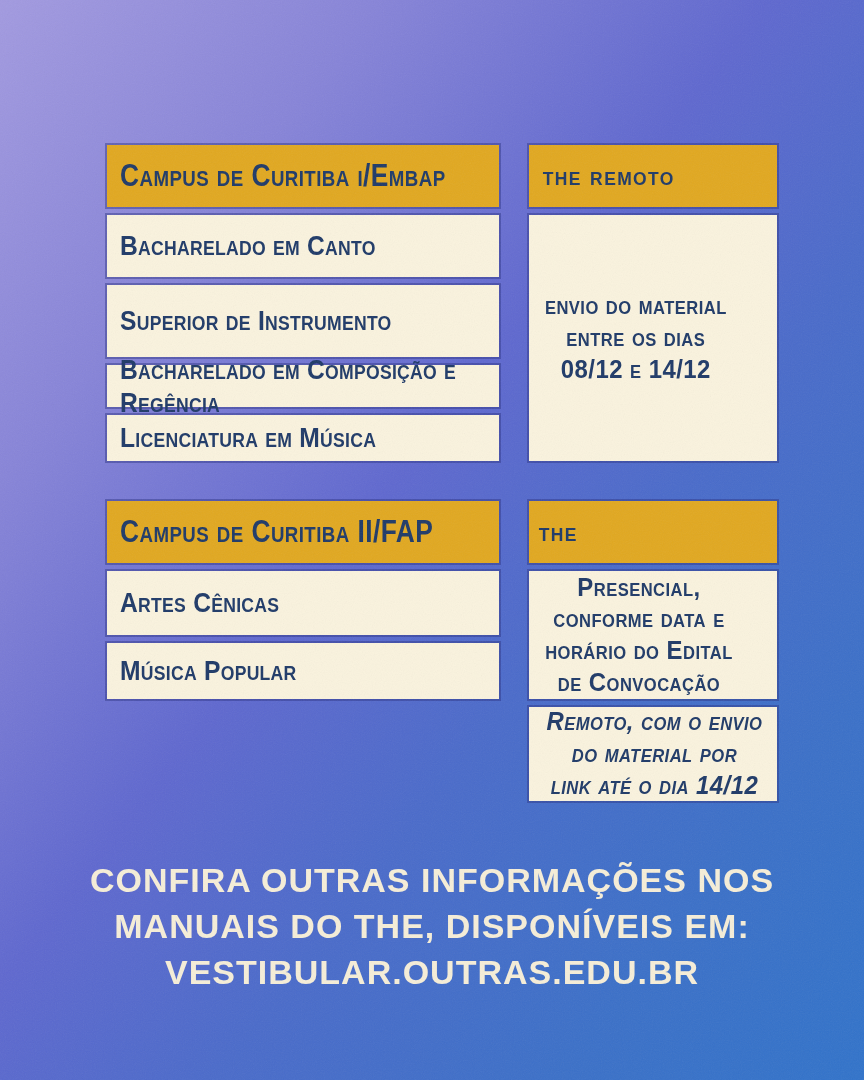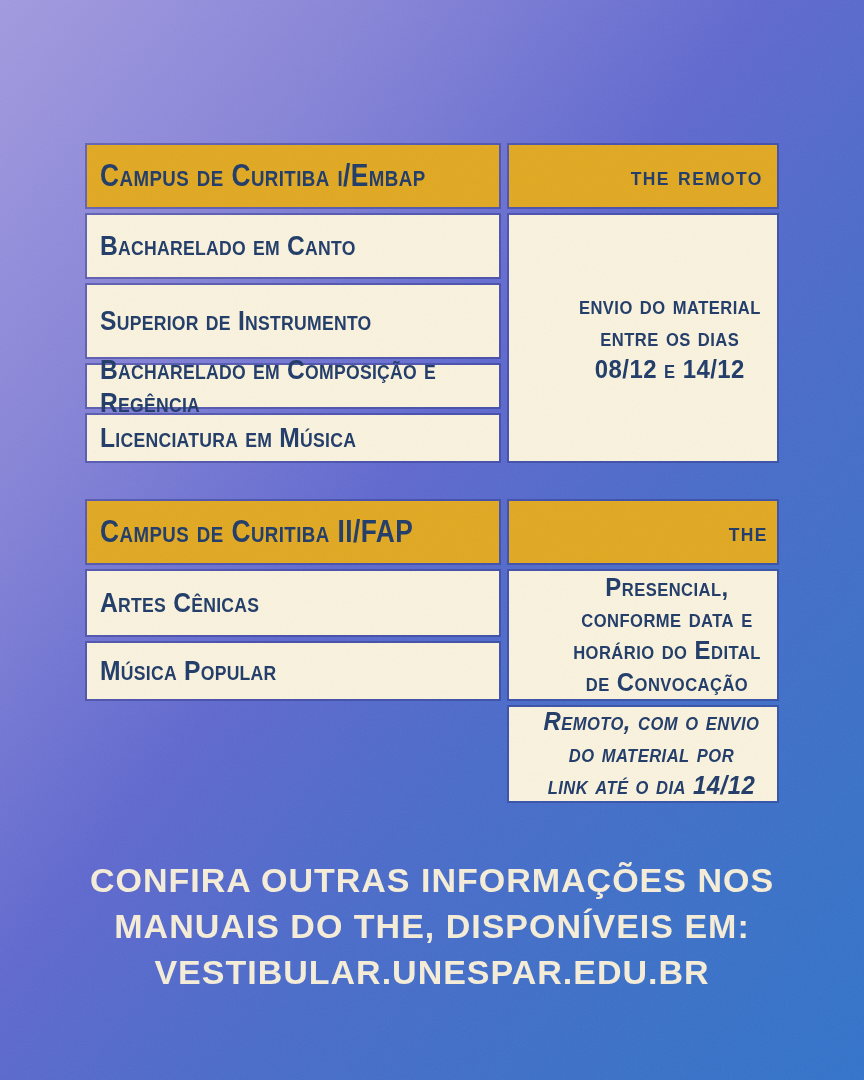--- a/index.html
+++ b/index.html
@@ -39,25 +39,26 @@
     column-gap:10px;
     row-gap:8px;
   }
   .table-1{top:145px;grid-template-rows:62px 62px 72px 42px 46px;}
   .table-2{top:501px;grid-template-rows:62px 64px 56px 94px;}
 
   .cell{
     display:flex;
     align-items:center;
     box-shadow:0 0 0 2px rgba(42,48,128,.45);
+    margin-left:20px;
   }
   .cell.head{background:var(--header-bg);}
   .cell.body{background:var(--cell-bg);}
   .cell.left{justify-content:flex-start;padding:4px 12px 4px 13px;}
-  .cell.center{justify-content:flex-end;text-align:center;padding:4px 8px;}
+  .cell.center{justify-content:flex-start;text-align:center;padding:4px 8px;}
 
   .sc{
     font-variant:small-caps;
     font-weight:bold;
     color:var(--text-navy);
     white-space:pre;
     display:inline-block;
   }
   .campus-title{font-size:31px;letter-spacing:.5px;transform:scaleX(.85);transform-origin:0 50%;}
   .mode-title{font-size:27px;letter-spacing:1.5px;transform:scaleX(.92);}
@@ -140,21 +141,21 @@
     <div class="cell body center note-row-4">
       <span class="sc mode-note-text">Remoto, com o envio
 do material por
 link até o dia 14/12</span>
     </div>
   </section>
 
   <footer class="footer-note">
     <span>CONFIRA OUTRAS INFORMAÇÕES NOS
 MANUAIS DO THE, DISPONÍVEIS EM:
-VESTIBULAR.UNESPAR.EDU.BR</span>
+VESTIBULAR.OUTRAS.EDU.BR</span>
   </footer>
 </div>
 
 <svg class="grain" xmlns="http://www.w3.org/2000/svg">
   <filter id="noise">
     <feTurbulence type="fractalNoise" baseFrequency="0.9" numOctaves="2" stitchTiles="stitch"></feTurbulence>
     <feColorMatrix type="saturate" values="0"></feColorMatrix>
   </filter>
   <rect width="100%" height="100%" filter="url(#noise)"></rect>
 </svg>

